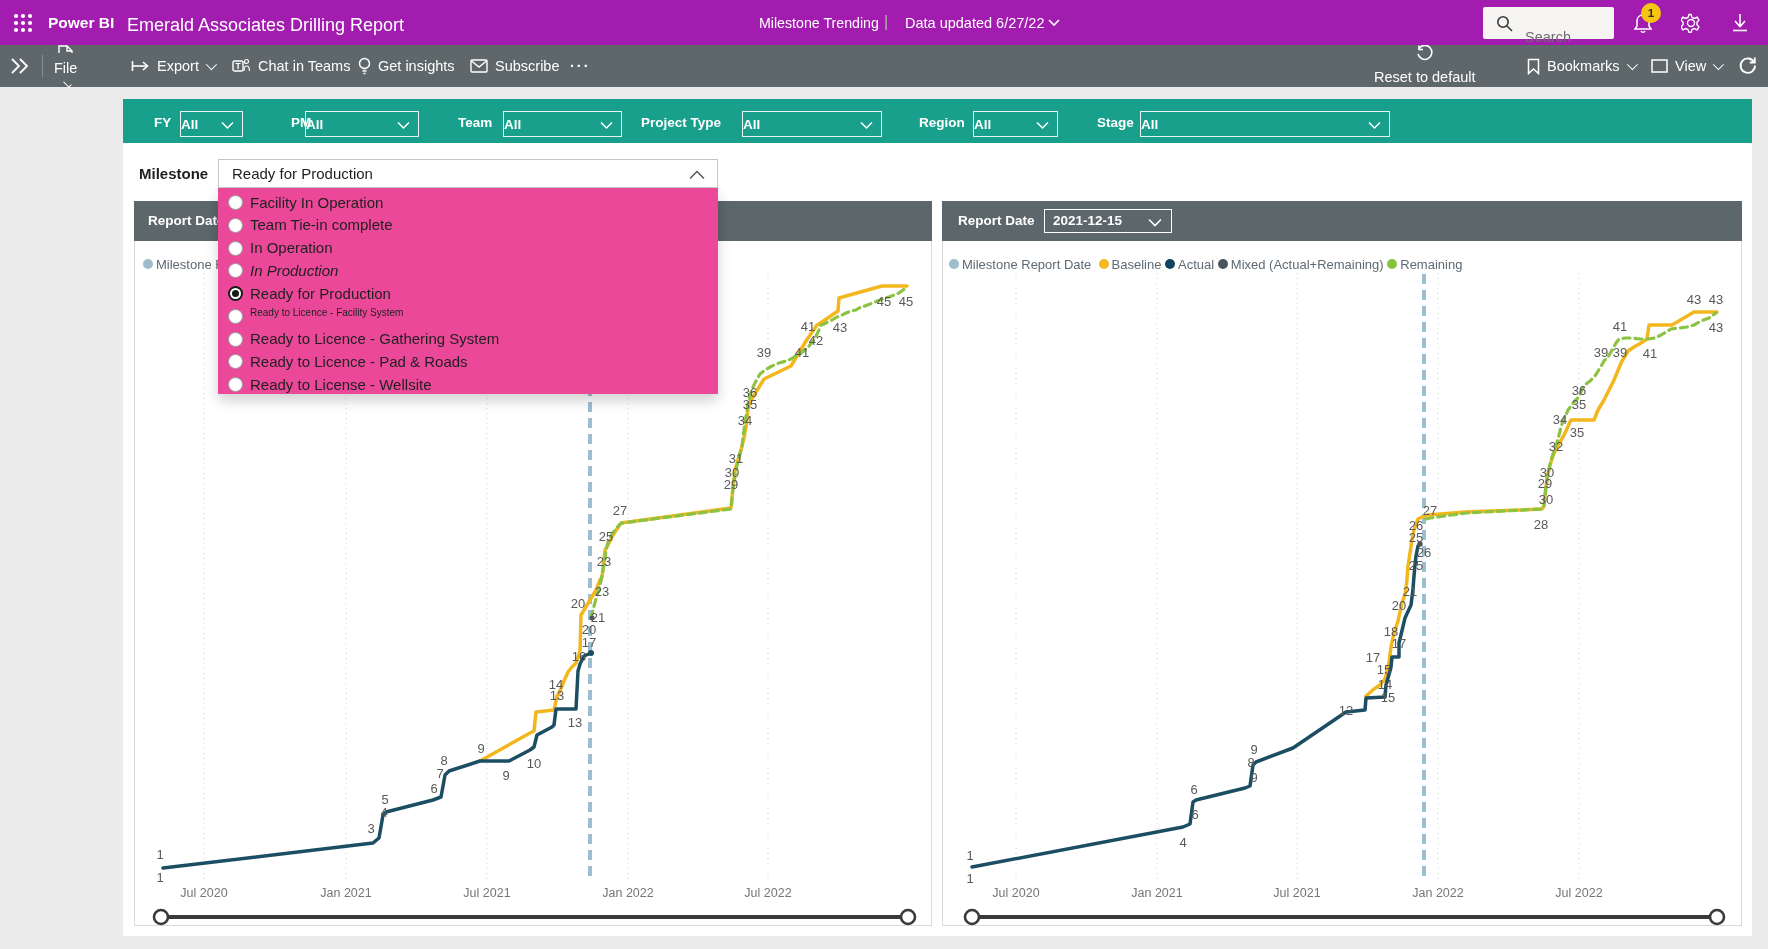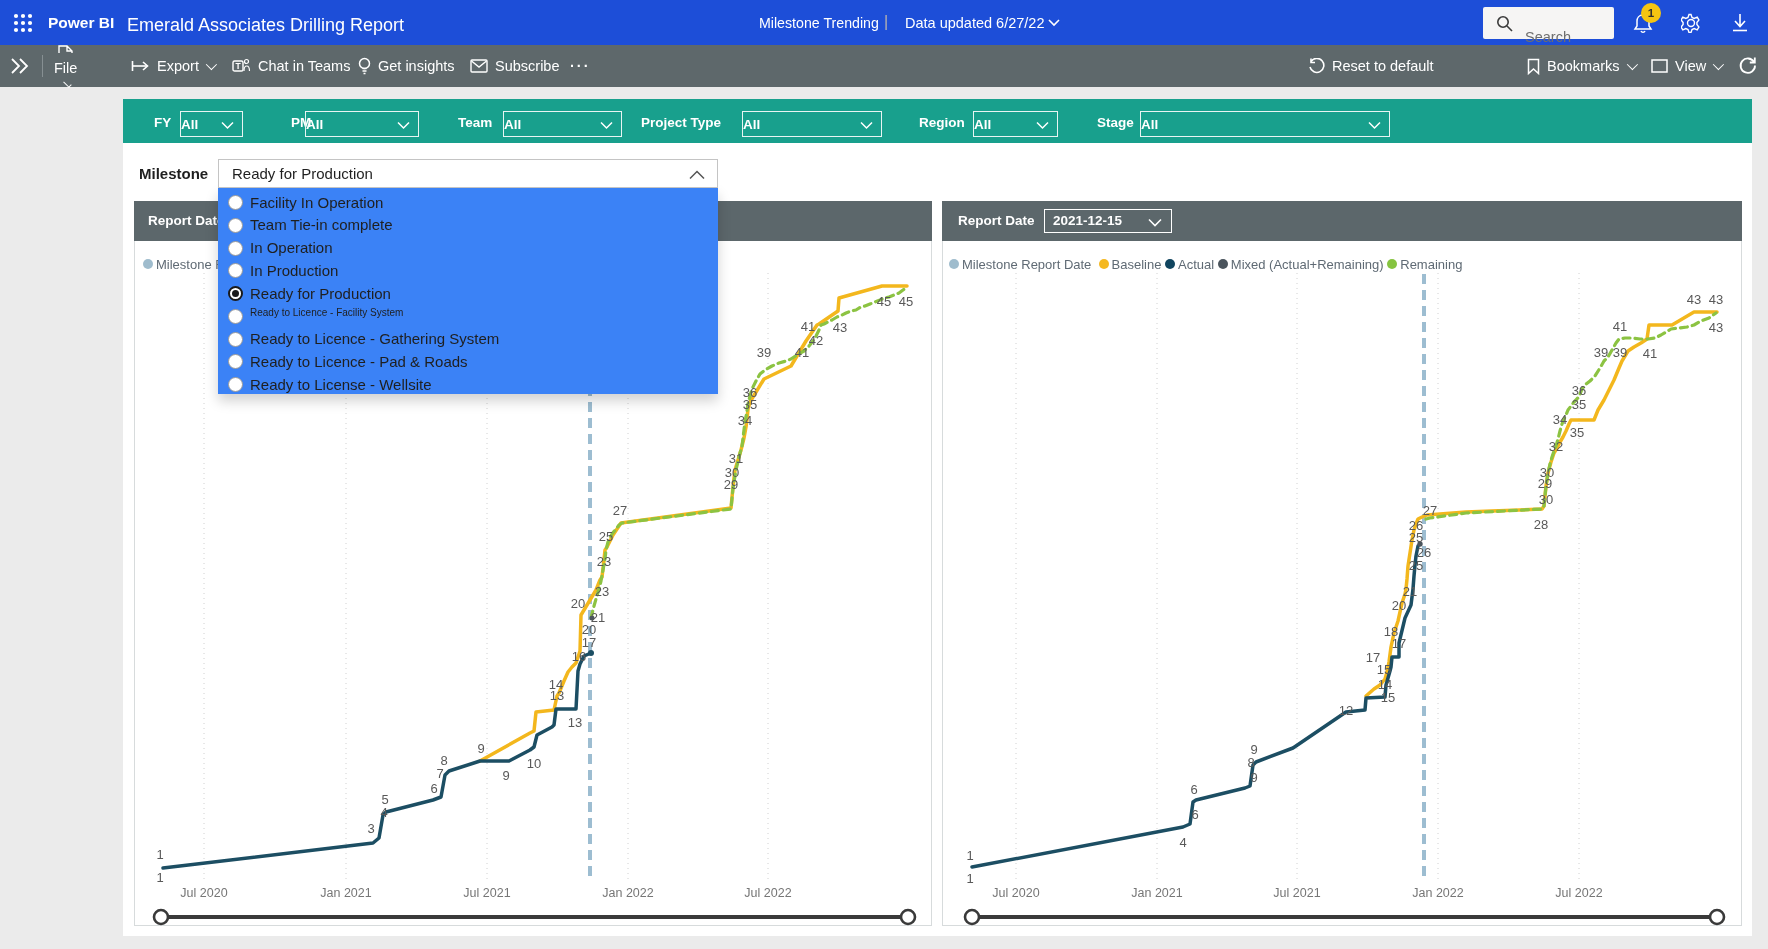--- a/index.html
+++ b/index.html
@@ -1,17 +1,17 @@
 <!DOCTYPE html>
 <html><head><meta charset="utf-8">
 <style>
 *{margin:0;padding:0;box-sizing:border-box;}
 html,body{width:1768px;height:949px;overflow:hidden;font-family:"Liberation Sans",sans-serif;background:#ebebeb;}
 .abs{position:absolute;}
-.topbar{position:absolute;left:0;top:0;width:1768px;height:45px;background:#1d4ed8;color:#fff;}
+.topbar{position:absolute;left:0;top:0;width:1768px;height:45px;background:#a21caf;color:#fff;}
 .toolbar{position:absolute;left:0;top:45px;width:1768px;height:42px;background:#5e686b;color:#fff;}
 .tb-item{position:absolute;top:0;height:42px;display:flex;align-items:center;gap:7px;color:#fff;font-size:14.5px;white-space:nowrap;}
 .canvas{position:absolute;left:123px;top:143px;width:1629px;height:793px;background:#ffffff;}
 .tealbar{position:absolute;left:123px;top:99px;width:1629px;height:44px;background:#18a08d;color:#fff;}
 .fsel{position:absolute;top:12px;height:26px;border:1px solid #e8f5f3;color:#fff;font-size:13.5px;font-weight:bold;display:flex;align-items:center;padding-left:0;}
 .flab{position:absolute;top:16px;font-size:13.5px;font-weight:bold;color:#fff;}
 .hdr{position:absolute;top:201px;height:40px;background:#5c676b;color:#fff;z-index:4;}
 .panel{position:absolute;top:201px;height:725px;background:#fff;border:1px solid #d7dbdc;z-index:1;}
 .leg{position:absolute;top:256px;height:16px;font-size:13px;color:#5f6a74;white-space:nowrap;z-index:3;display:flex;align-items:center;}
 .dot{display:inline-block;width:10px;height:10px;border-radius:50%;margin-right:3px;}
@@ -103,21 +103,21 @@
   <span>Get insights</span>
  </div>
  <div class="tb-item" style="left:470px;">
   <svg width="18" height="14">
         <rect x="1" y="1" width="16" height="12" rx="1" fill="none" stroke="#fff" stroke-width="1.4"></rect>
         <path d="M1.5,2 L9,8 L16.5,2" fill="none" stroke="#fff" stroke-width="1.4"></path>
       </svg>
   <span>Subscribe</span>
  </div>
  <div class="tb-item" style="left:570px;font-weight:bold;letter-spacing:2px;">···</div>
- <div class="tb-item" style="left:1308px;">
+ <div class="tb-item" style="left:1374px;flex-direction:column;">
   <svg width="17" height="17" viewBox="0 0 17 17">
         <path d="M3,3.5 A7,7 0 1 1 2,9" fill="none" stroke="#fff" stroke-width="1.6"></path>
         <path d="M3,0.5 L3,4.5 L7,4.5" fill="none" stroke="#fff" stroke-width="1.6"></path>
       </svg>
   <span>Reset to default</span>
  </div>
  <div class="tb-item" style="left:1527px;">
   <svg width="13" height="17">
         <path d="M1.5,1.5 L11.5,1.5 L11.5,15.5 L6.5,11 L1.5,15.5 Z" fill="none" stroke="#fff" stroke-width="1.5"></path>
       </svg>
@@ -304,29 +304,29 @@
 <circle cx="1717" cy="917" r="7" fill="#fff" stroke="#3a3a3a" stroke-width="2.6"></circle>
 </svg>
 
 <span class="abs" style="left:139px;top:165px;font-size:15px;font-weight:bold;color:#1f1f1f;z-index:10;">Milestone</span>
 <div class="abs" style="left:218px;top:159px;width:500px;height:29px;background:#fff;border:1px solid #c4c4c4;z-index:10;">
   <span class="abs" style="left:13px;top:5px;font-size:15px;color:#1f1f1f;">Ready for Production</span>
   <svg class="abs" style="right:12px;top:10px" width="16" height="10">
       <path d="M1,8.5 L8,1.5 L15,8.5" fill="none" stroke="#555" stroke-width="1.5"></path>
     </svg>
 </div>
-<div class="abs" style="left:218px;top:188px;width:500px;height:206px;background:#3b82f6;box-shadow:0 7px 12px rgba(0,0,0,0.18);z-index:9;overflow:hidden;">
+<div class="abs" style="left:218px;top:188px;width:500px;height:206px;background:#ec4899;box-shadow:0 7px 12px rgba(0,0,0,0.18);z-index:9;overflow:hidden;">
 <span style="position:absolute;left:10px;top:7.1px;width:15px;height:15px;border:1.4px solid #9a9a9a;border-radius:50%;box-sizing:border-box;background:#fff;"></span>
     <span style="position:absolute;left:32px;top:5.6px;font-size:15px;color:#1f1f1f;white-space:nowrap;">Facility In Operation</span>
 <span style="position:absolute;left:10px;top:29.8px;width:15px;height:15px;border:1.4px solid #9a9a9a;border-radius:50%;box-sizing:border-box;background:#fff;"></span>
     <span style="position:absolute;left:32px;top:28.3px;font-size:15px;color:#1f1f1f;white-space:nowrap;">Team Tie-in complete</span>
 <span style="position:absolute;left:10px;top:52.6px;width:15px;height:15px;border:1.4px solid #9a9a9a;border-radius:50%;box-sizing:border-box;background:#fff;"></span>
     <span style="position:absolute;left:32px;top:51.1px;font-size:15px;color:#1f1f1f;white-space:nowrap;">In Operation</span>
 <span style="position:absolute;left:10px;top:75.3px;width:15px;height:15px;border:1.4px solid #9a9a9a;border-radius:50%;box-sizing:border-box;background:#fff;"></span>
-    <span style="position:absolute;left:32px;top:73.8px;font-size:15px;color:#1f1f1f;white-space:nowrap;">In Production</span>
+    <span style="position:absolute;left:32px;top:73.8px;font-size:15px;color:#1f1f1f;white-space:nowrap;font-style:italic;">In Production</span>
 <span style="position:absolute;left:10px;top:98.1px;width:15px;height:15px;border:2px solid #1a1a1a;border-radius:50%;box-sizing:border-box;background:#fff;"></span>
     <span style="position:absolute;left:14px;top:102.1px;width:7px;height:7px;border-radius:50%;background:#1a1a1a;"></span>
     <span style="position:absolute;left:32px;top:96.6px;font-size:15px;color:#1f1f1f;white-space:nowrap;">Ready for Production</span>
 <span style="position:absolute;left:10px;top:120.8px;width:15px;height:15px;border:1.4px solid #9a9a9a;border-radius:50%;box-sizing:border-box;background:#fff;"></span>
     <span style="position:absolute;left:32px;top:119.3px;font-size:10px;color:#1f1f1f;white-space:nowrap;">Ready to Licence - Facility System</span>
 <span style="position:absolute;left:10px;top:143.6px;width:15px;height:15px;border:1.4px solid #9a9a9a;border-radius:50%;box-sizing:border-box;background:#fff;"></span>
     <span style="position:absolute;left:32px;top:142.1px;font-size:15px;color:#1f1f1f;white-space:nowrap;">Ready to Licence - Gathering System</span>
 <span style="position:absolute;left:10px;top:166.3px;width:15px;height:15px;border:1.4px solid #9a9a9a;border-radius:50%;box-sizing:border-box;background:#fff;"></span>
     <span style="position:absolute;left:32px;top:164.8px;font-size:15px;color:#1f1f1f;white-space:nowrap;">Ready to Licence - Pad &amp; Roads</span>
 <span style="position:absolute;left:10px;top:189.1px;width:15px;height:15px;border:1.4px solid #9a9a9a;border-radius:50%;box-sizing:border-box;background:#fff;"></span>

